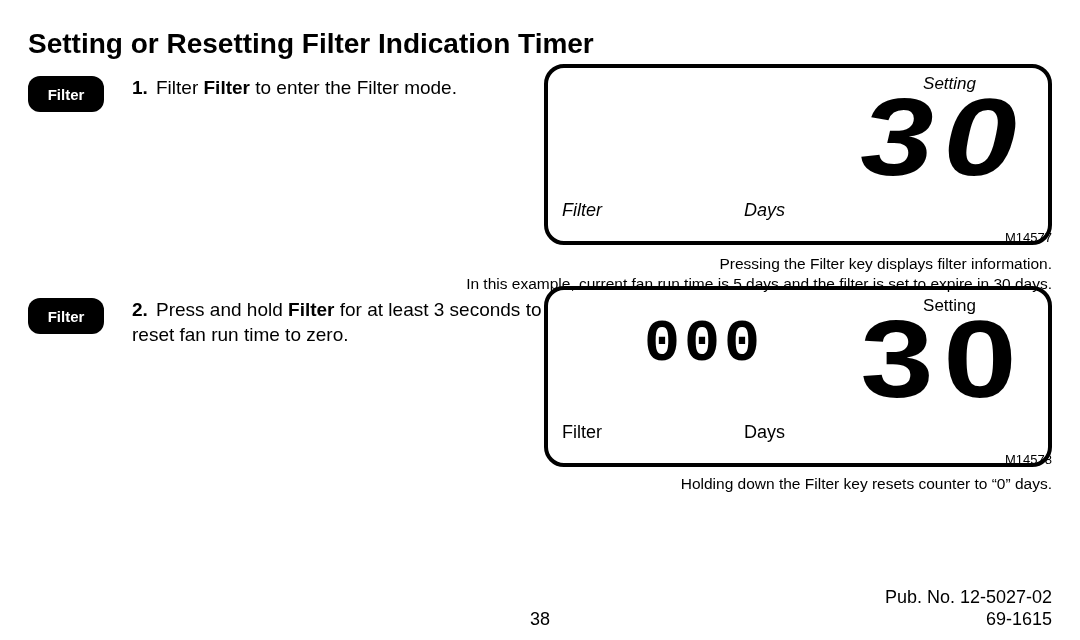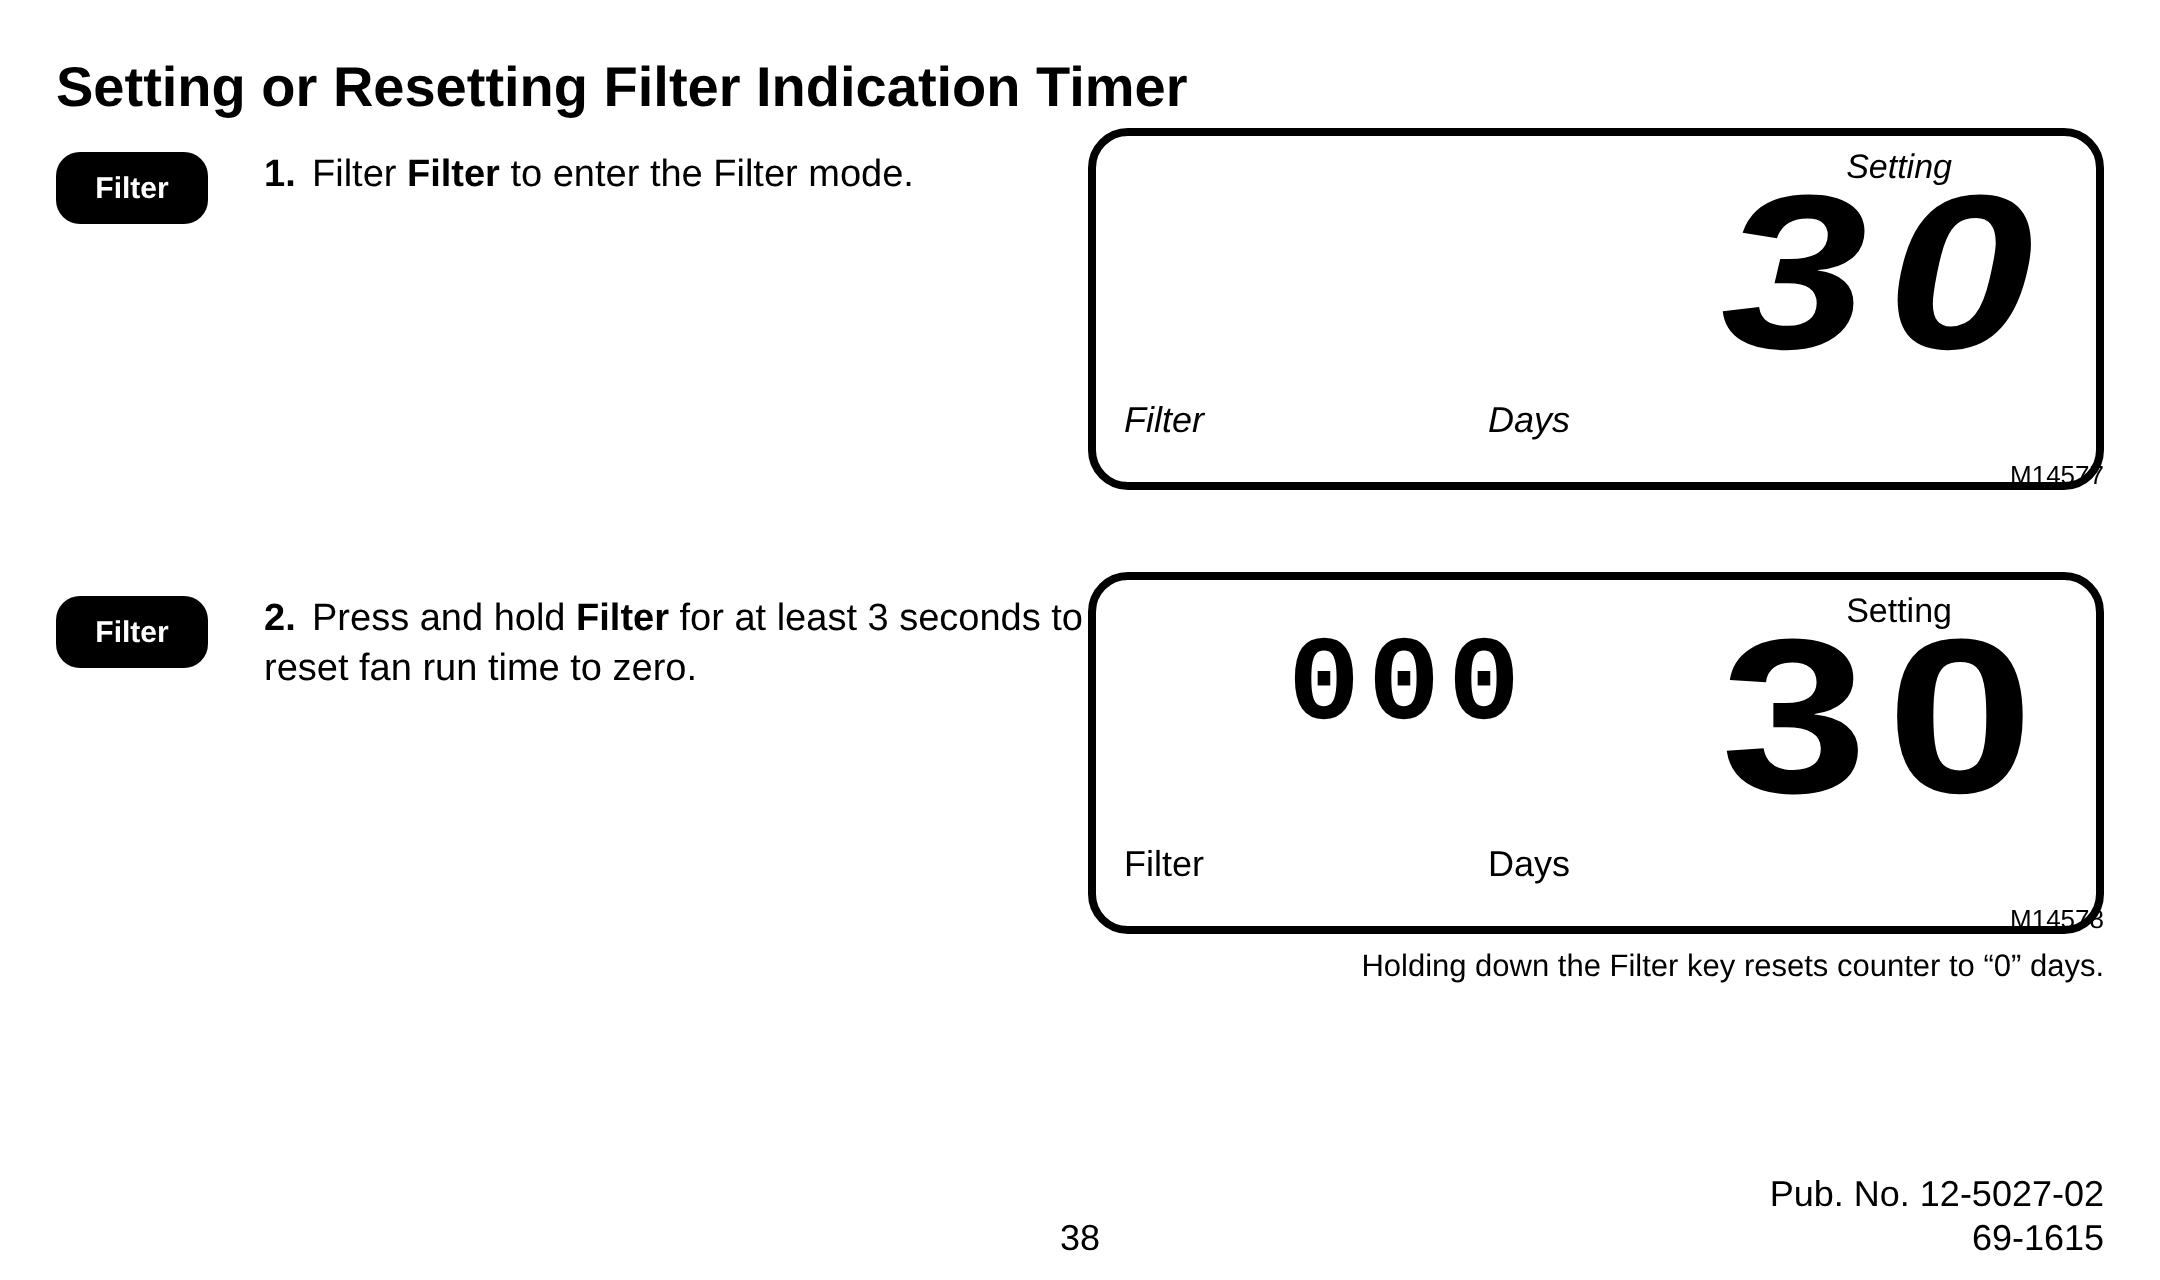--- a/index.html
+++ b/index.html
@@ -170,20 +170,24 @@
     <div class="step-text">
       <span class="num">1.</span><span>Filter </span><b>Filter</b><span> to enter the Filter mode.</span>
     </div>
     <div class="lcd lcd-inner-labels">
       <div class="setting">Setting</div>
       <div class="big-num">30</div>
       <div class="filter">Filter</div>
       <div class="days">Days</div>
     </div>
     <div class="fig-id">M14577</div>
+    <div class="caption">
+      <span>Pressing the Filter key displays filter information.</span><br>
+      <span>In this example, current fan run time is 5 days and the filter is set to expire in 30 days.</span>
+    </div>
   </div>
 
   <div class="step-row second">
     <div class="btn">Filter</div>
     <div class="step-text">
       <span class="num">2.</span><span>Press and hold </span><b>Filter</b><span> for at least 3 seconds to reset fan run time to zero.</span>
     </div>
     <div class="lcd">
       <div class="setting">Setting</div>
       <div class="small-num">000</div>

